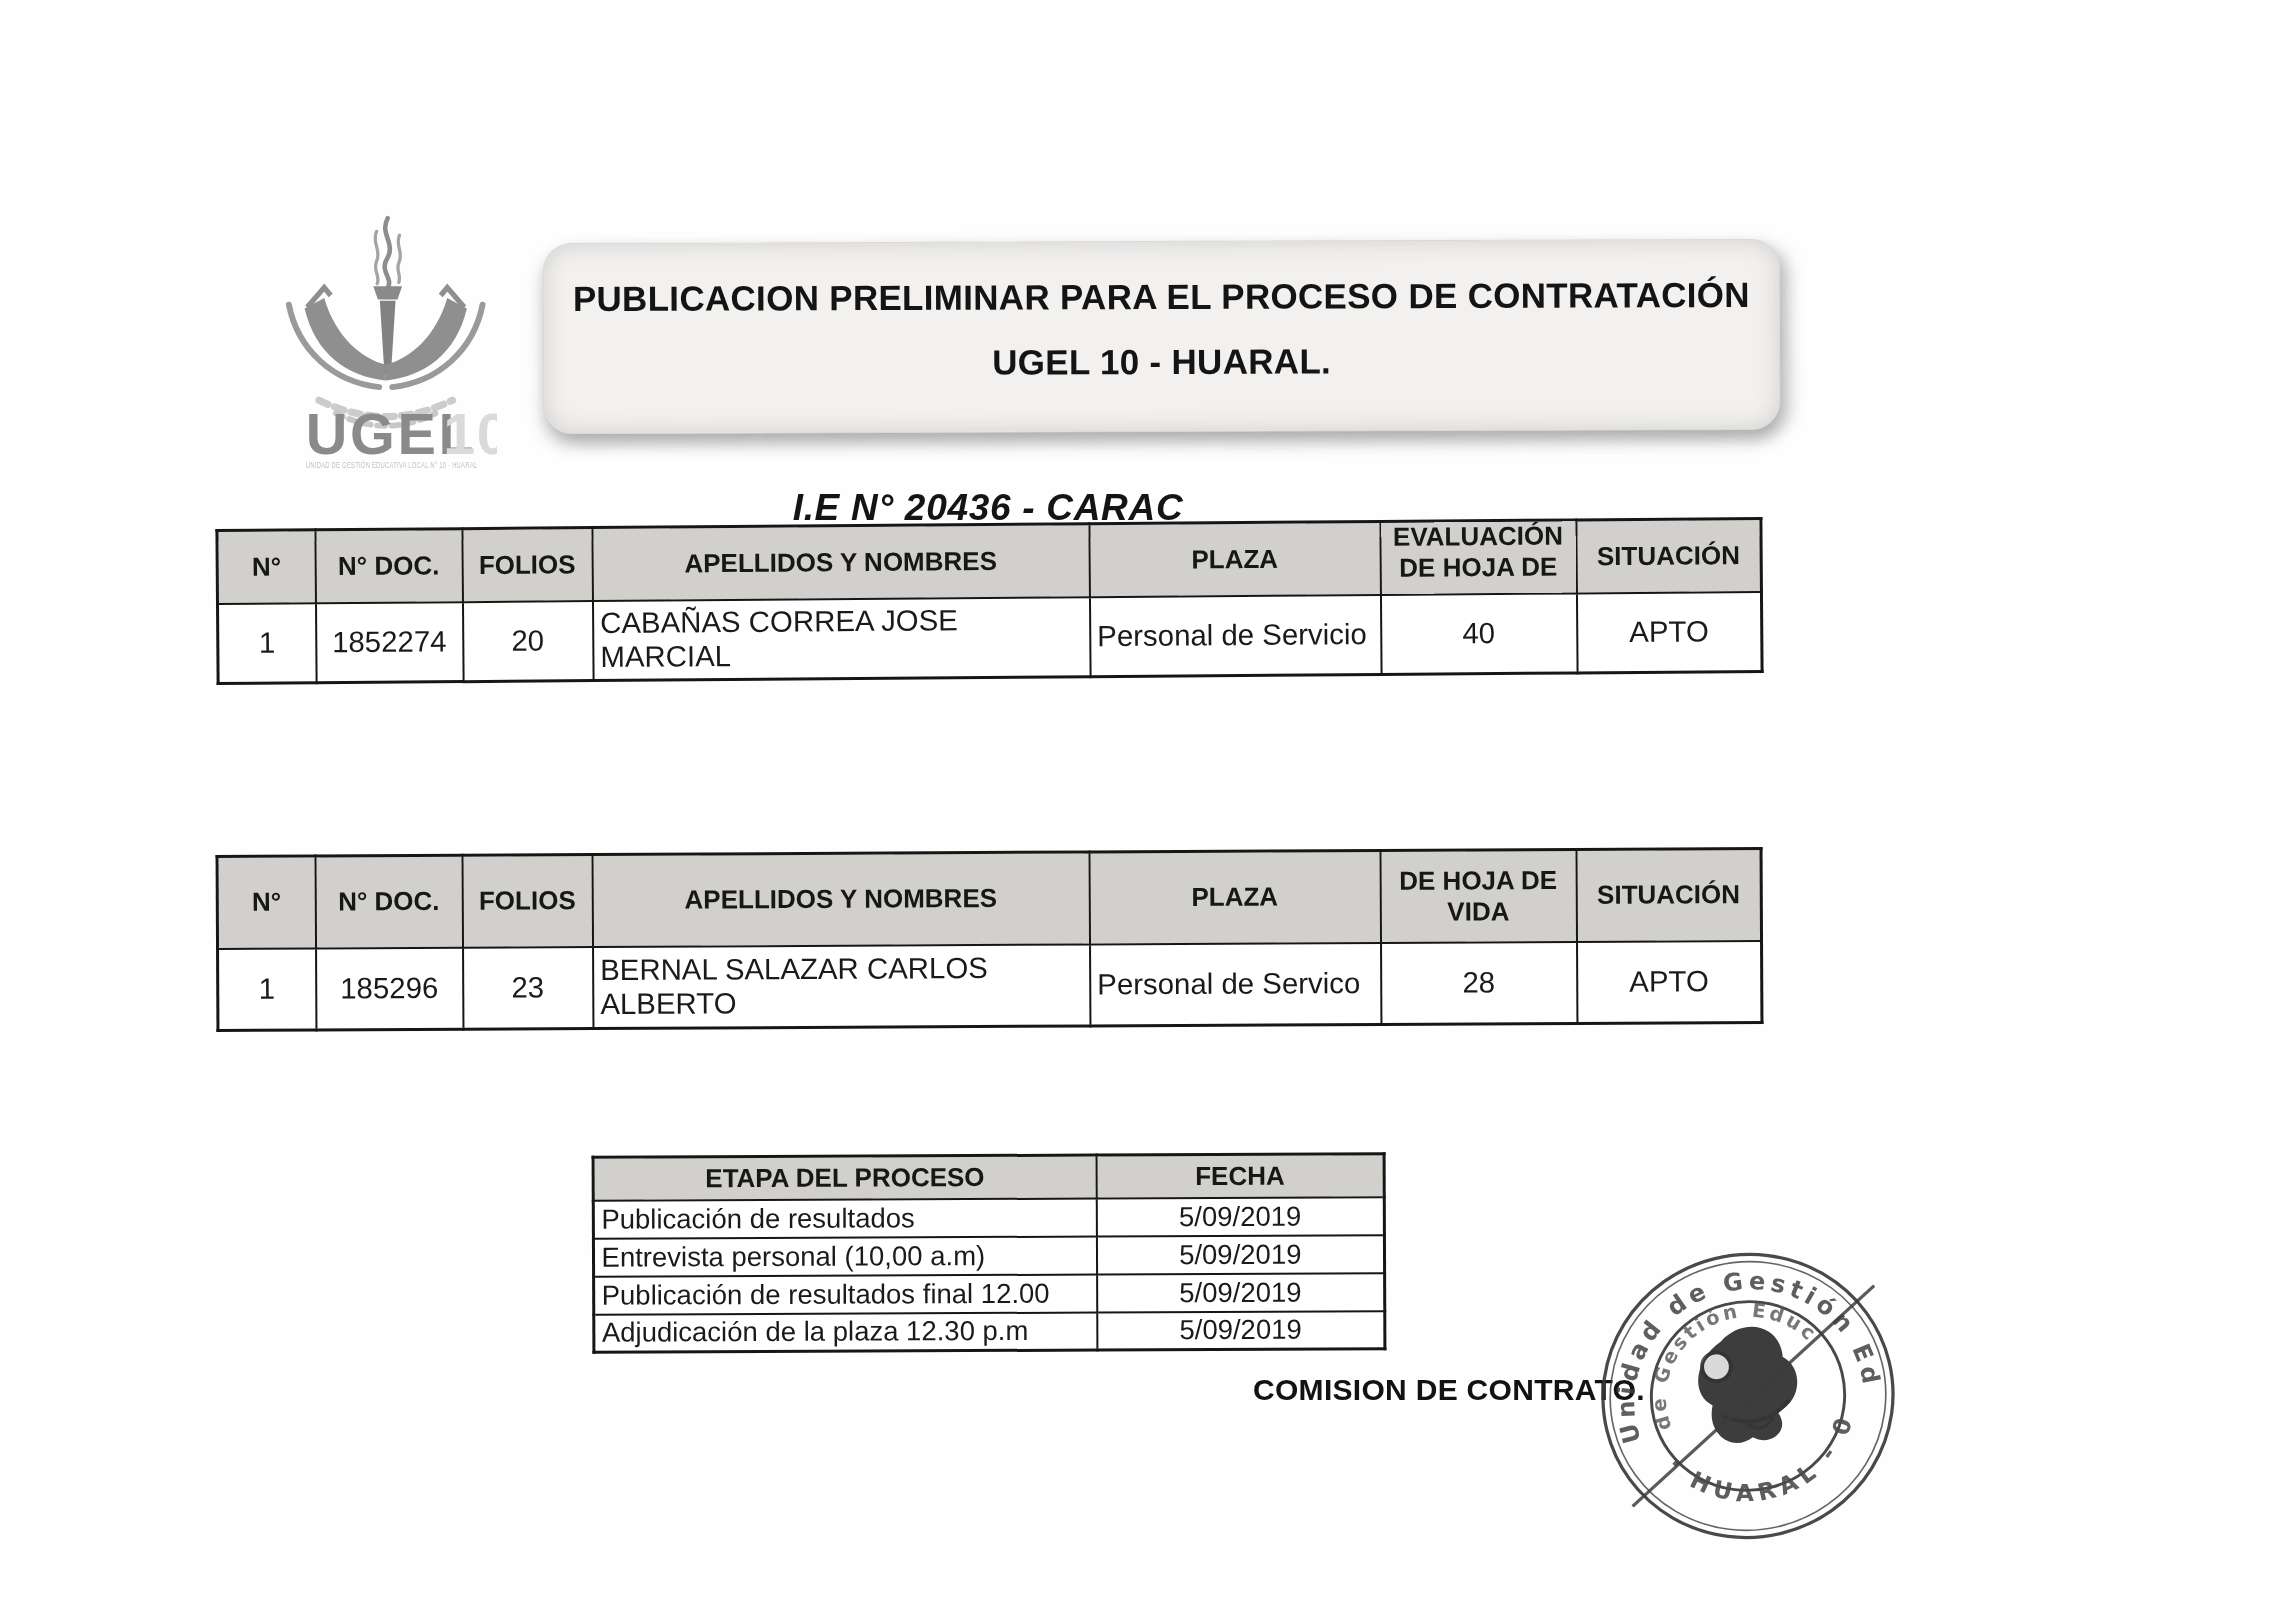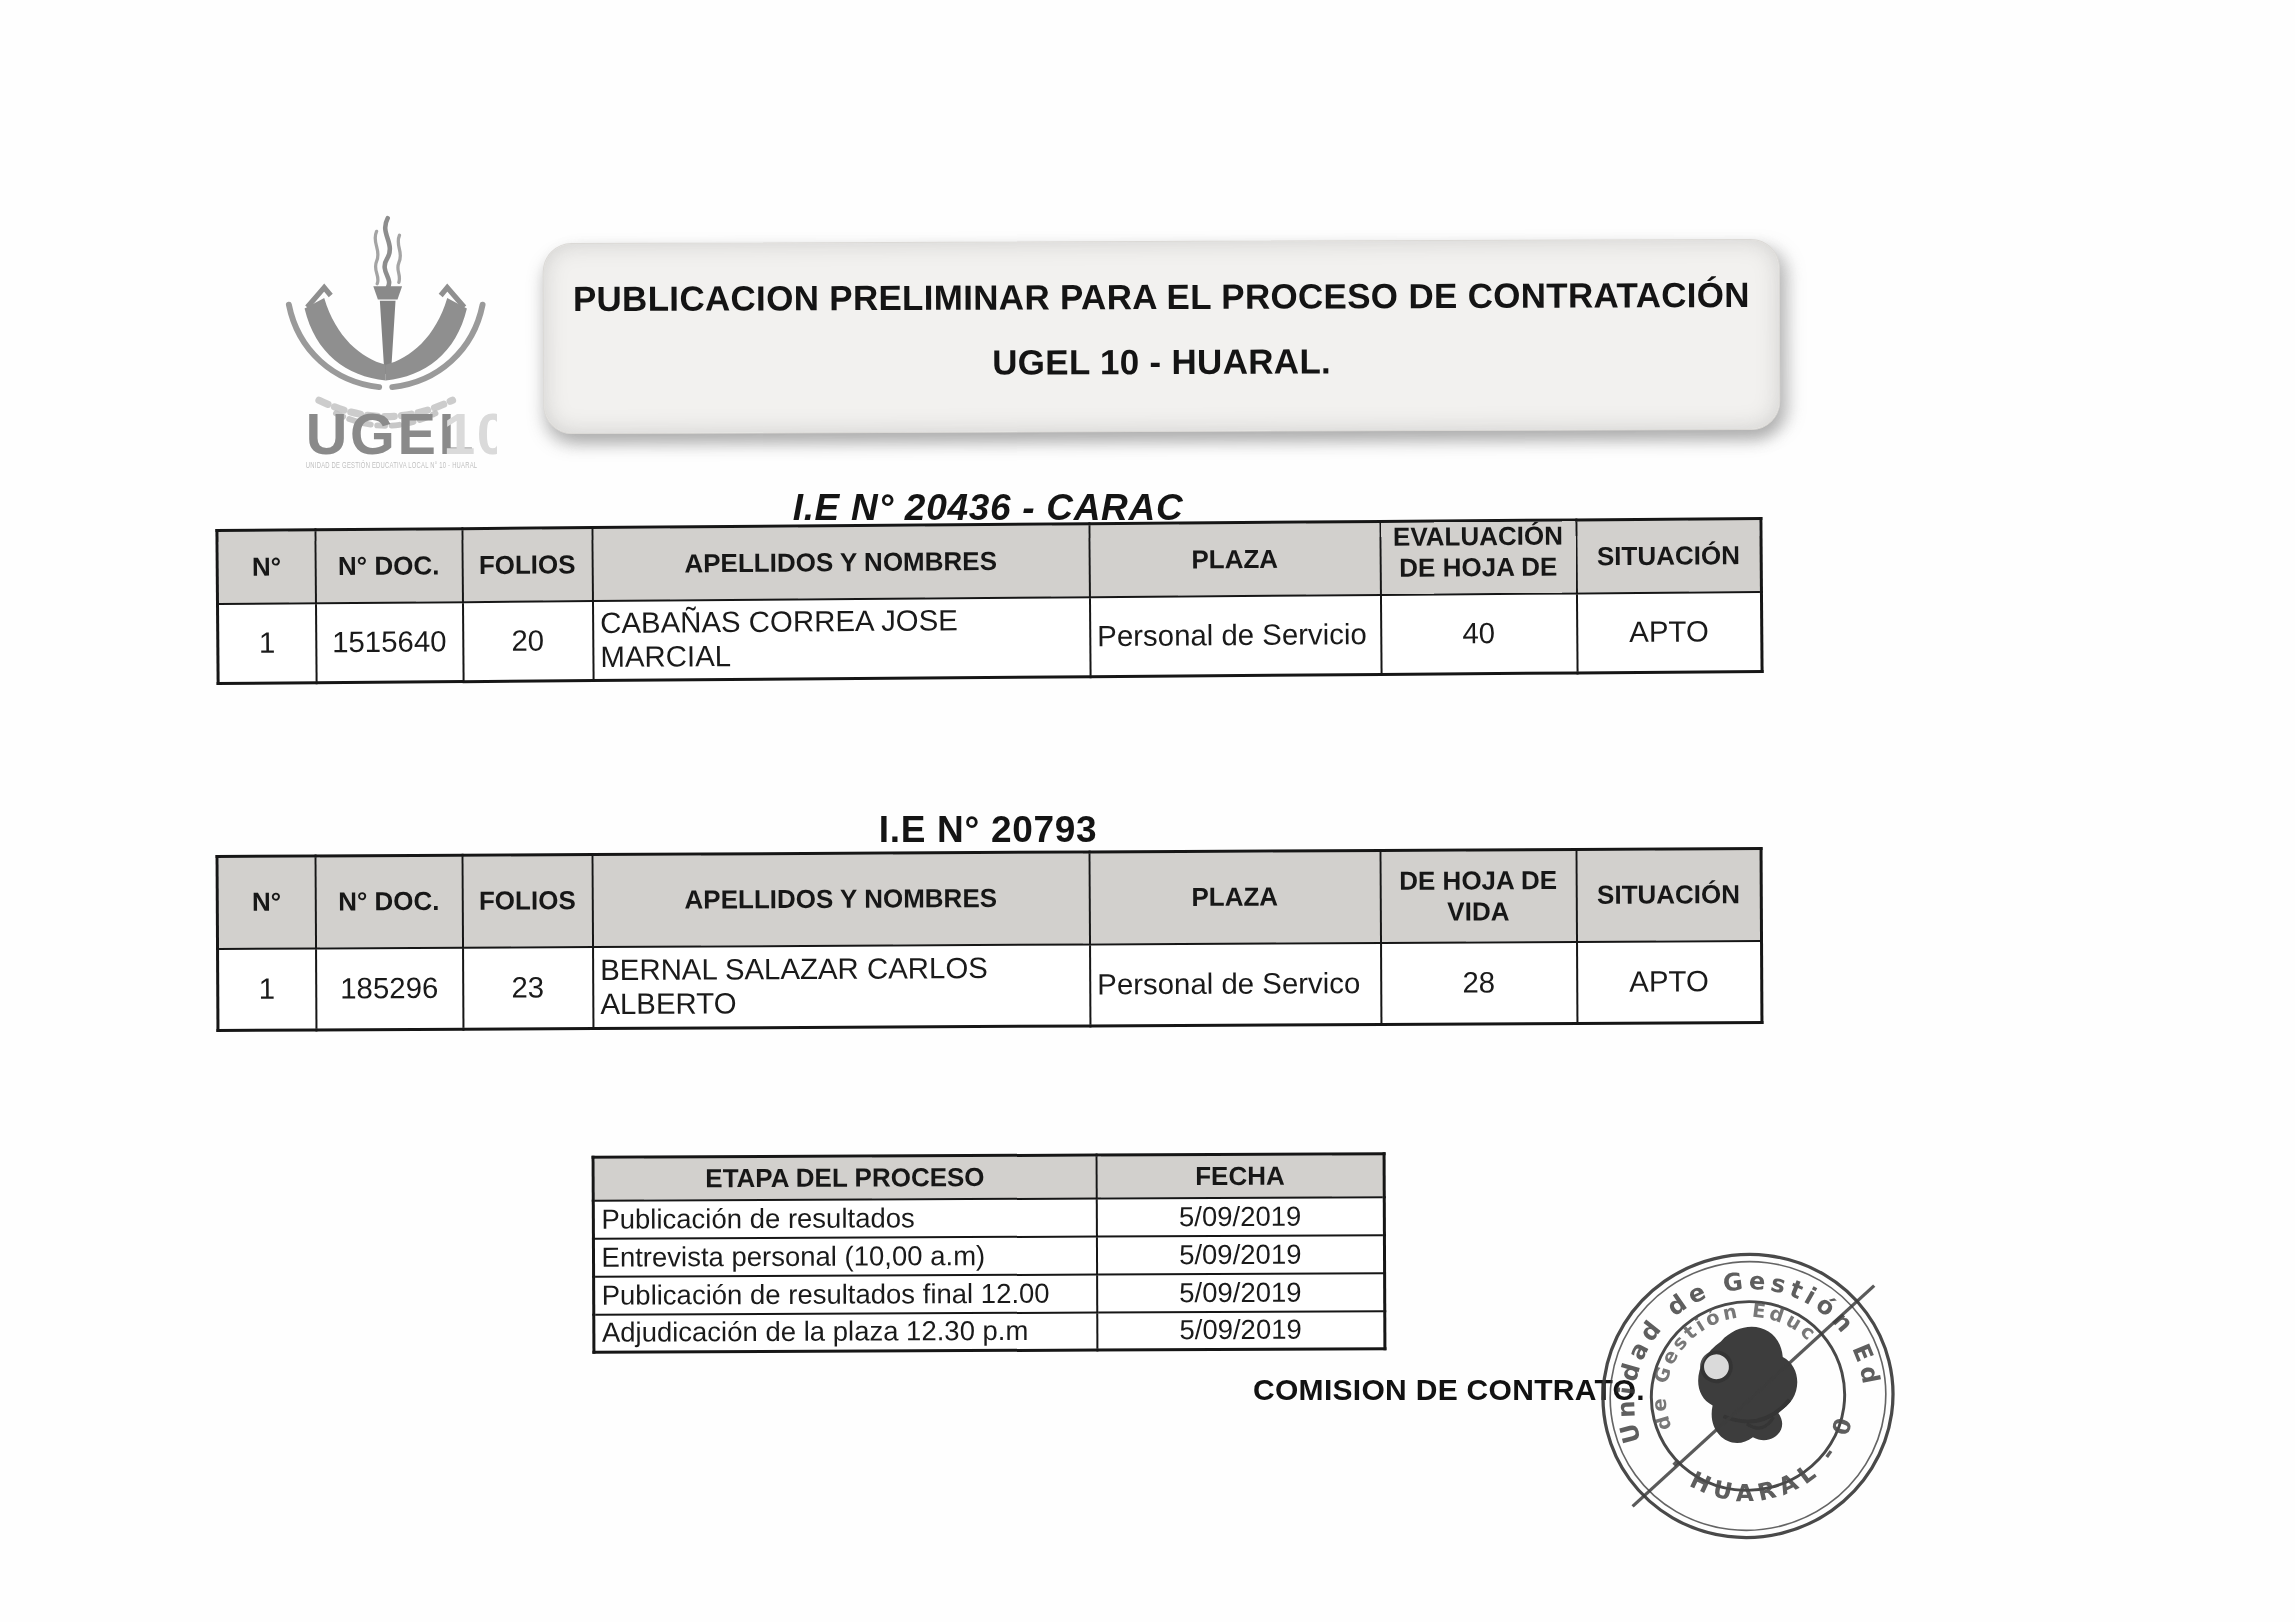--- a/index.html
+++ b/index.html
@@ -123,31 +123,30 @@
       <th class="hcell clip-cell">
         <div class="clip-inner">
           <div>EVALUACIÓN</div>
           <div>DE HOJA DE</div>
         </div>
       </th>
       <th class="hcell"><span>SITUACIÓN</span></th>
     </tr>
     <tr class="drow">
       <td class="dcell"><span>1</span></td>
-      <td class="dcell"><span>1515640</span></td>
+      <td class="dcell"><span>1852274</span></td>
       <td class="dcell"><span>20</span></td>
       <td class="dcell left"><span>CABAÑAS CORREA JOSE MARCIAL</span></td>
       <td class="dcell left"><span>Personal de Servicio</span></td>
       <td class="dcell"><span>40</span></td>
       <td class="dcell"><span>APTO</span></td>
     </tr>
   </tbody>
     </table>
 
-  <div class="sec-title t2">I.E N° 20793</div>
 
   <table class="doc tbl2">
     <colgroup>
       <col style="width:98px">
         <col style="width:147px">
         <col style="width:130px">
       <col style="width:497px">
         <col style="width:291px">
         <col style="width:196px">
         <col style="width:185px">

